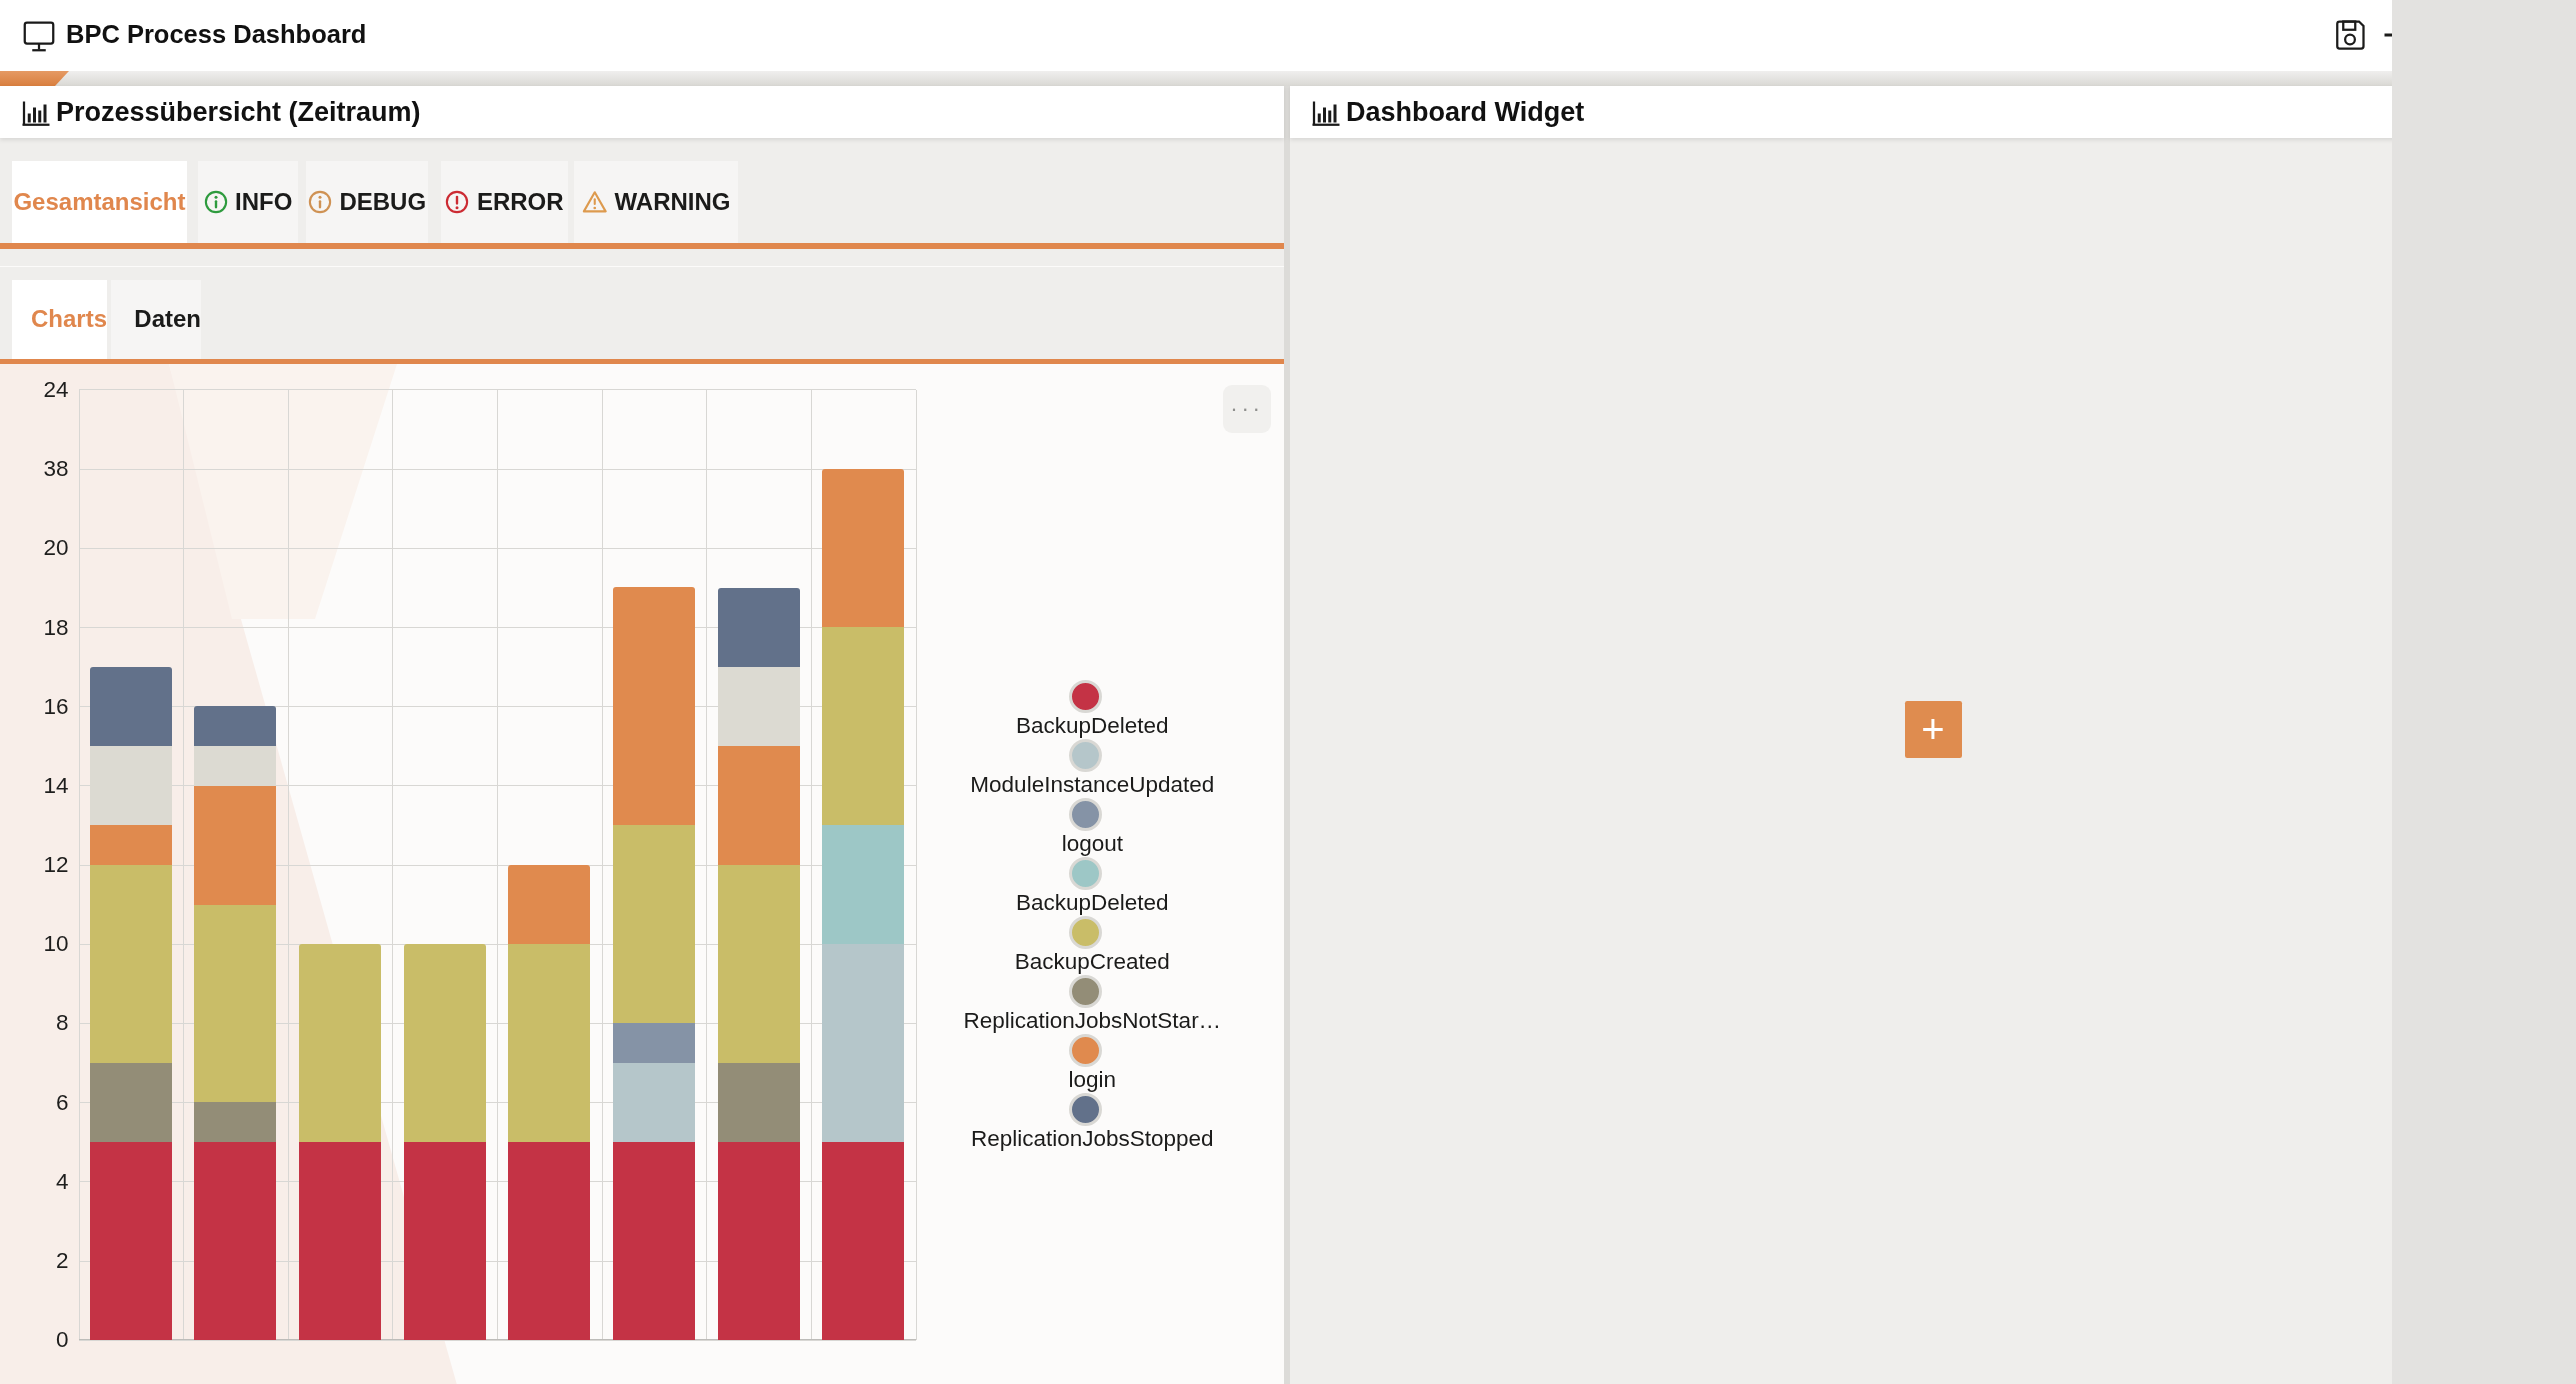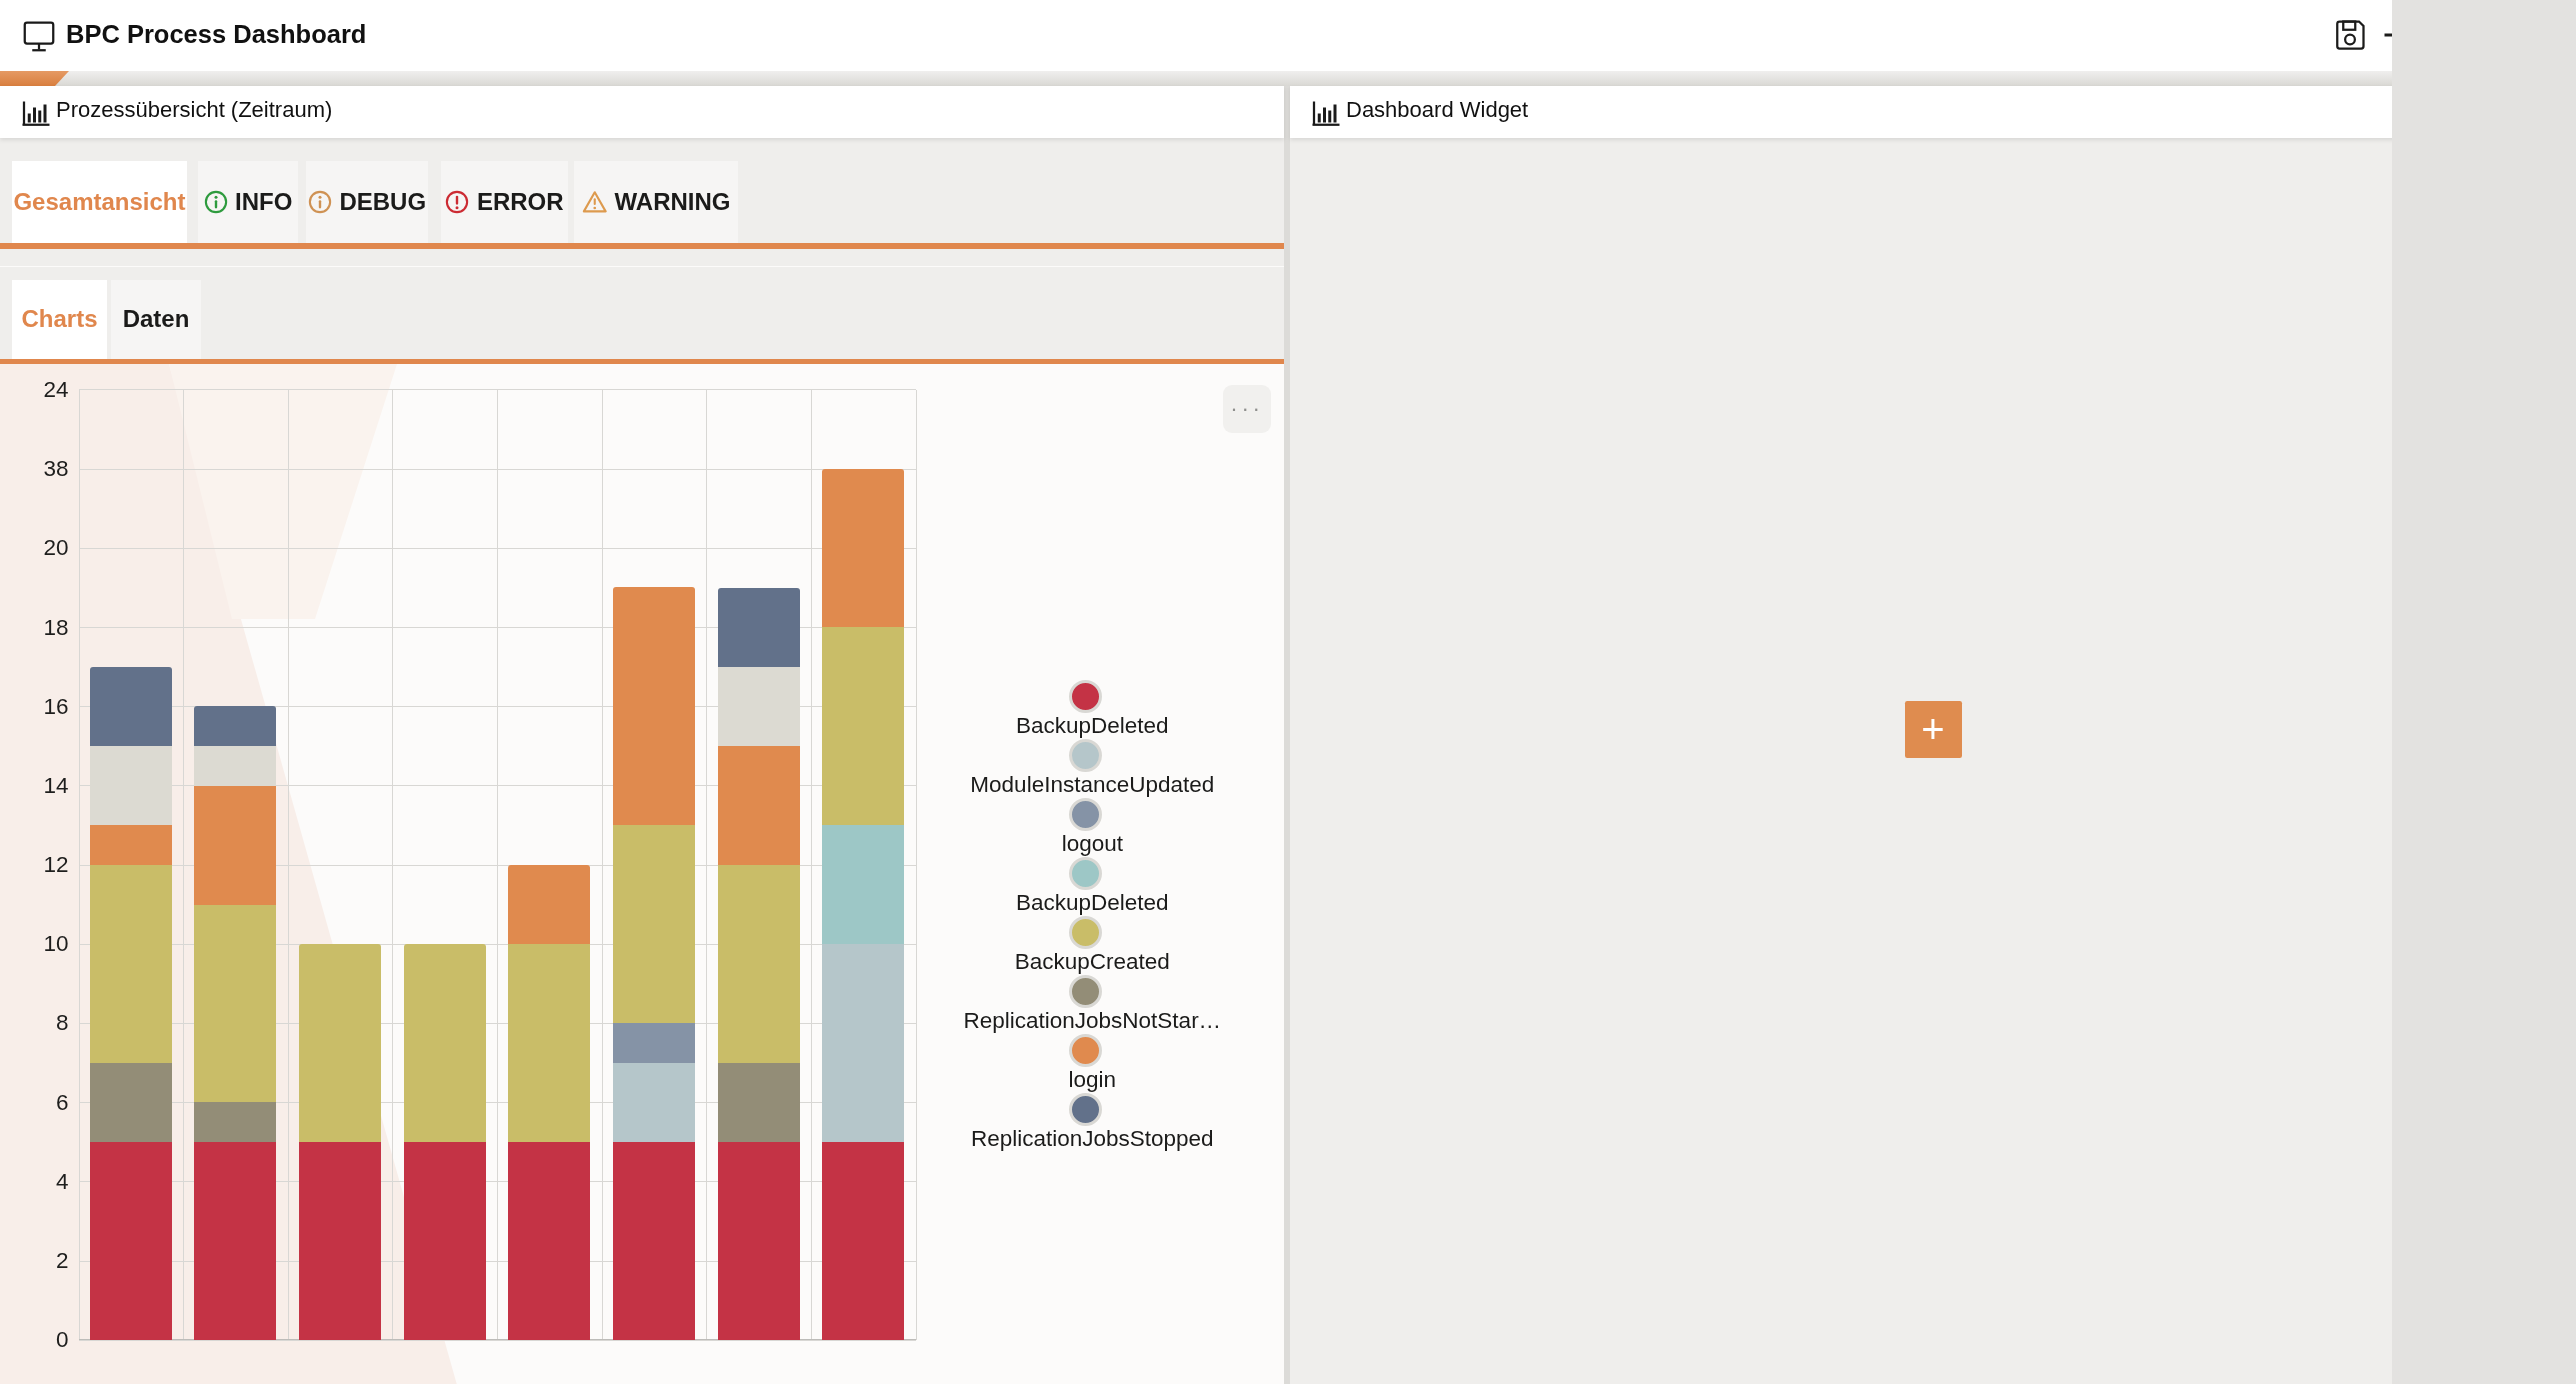--- a/index.html
+++ b/index.html
@@ -23,29 +23,29 @@
   
   #top-strip{position:absolute;left:0;top:71px;width:2576px;height:15px;background:linear-gradient(180deg,#f0efee,#d9d8d4);}
   #top-strip-orange{position:absolute;left:0;top:0;width:69px;height:15px;background:linear-gradient(180deg,#e59a64,#d97f3f);clip-path:polygon(0 0,69px 0,55px 100%,0 100%);}
 
   
   #left-panel{position:absolute;left:0;top:86px;width:1284px;height:1298px;background:#fcfbfa;}
   #panel-divider{position:absolute;left:1284px;top:86px;width:6.7px;height:1298px;background:#dcdbd8;}
   #right-panel{position:absolute;left:1290px;top:86px;width:1286px;height:1298px;background:#6d28d9;border-radius:20px;}
 
   .panel-header{position:absolute;left:0;top:0;width:100%;height:52px;background:#ffffff;box-shadow:0 2.2px 4.5px rgba(0,0,0,.10);z-index:5;}
-  .panel-title{position:absolute;left:56px;top:11.2px;font-size:22px;font-weight:400;color:#111;}
+  .panel-title{position:absolute;left:56px;top:11.2px;font-size:27px;font-weight:700;color:#111;}
   .panel-chart-icon{position:absolute;left:21px;top:13.5px;}
 
   
   #tab-row{position:absolute;left:0;top:52px;width:100%;height:128px;background:#efeeec;}
   .tab{position:absolute;top:23px;height:82px;background:#f6f5f4;display:flex;align-items:center;justify-content:center;gap:7.5px;font-size:24px;font-weight:700;color:#1b1b1a;cursor:pointer;}
   .tab.active{background:#ffffff;color:#e0874d;}
   #tab-underline{position:absolute;left:0;top:105px;width:100%;height:6px;background:#e0874d;}
-  .subtab{position:absolute;top:12.7px;height:79px;background:#f6f5f4;display:flex;align-items:center;justify-content:center;font-size:24px;font-weight:700;color:#1b1b1a;cursor:pointer;}
+  .subtab{position:absolute;top:12.7px;height:79px;background:#f6f5f4;display:flex;align-items:center;justify-content:flex-end;font-size:24px;font-weight:700;color:#1b1b1a;cursor:pointer;}
   .subtab.active{background:#ffffff;color:#e0874d;}
   #subtab-row{position:absolute;left:0;top:181px;width:100%;height:97px;background:#efeeec;}
   #subtab-underline{position:absolute;left:0;top:92px;width:100%;height:5.2px;background:#e0874d;}
 
   
   #chart-area{position:absolute;left:0;top:278px;width:1284px;height:1021px;background:#fcfbfa;overflow:hidden;}
   #watermark-1{position:absolute;left:0;top:0;width:1284px;height:1021px;background:#f8eee9;clip-path:polygon(0 0,169px 0,457px 1021px,0 1021px);}
   #watermark-2{position:absolute;left:0;top:0;width:1284px;height:1021px;background:#faf3ee;clip-path:polygon(169px 0,397px 0,315px 255px,232px 255px);}
   #plot{position:absolute;left:79px;top:25.5px;width:837px;height:950px;}
   .hgrid{position:absolute;left:0;width:100%;height:0.7px;background:#d8d7d4;}

